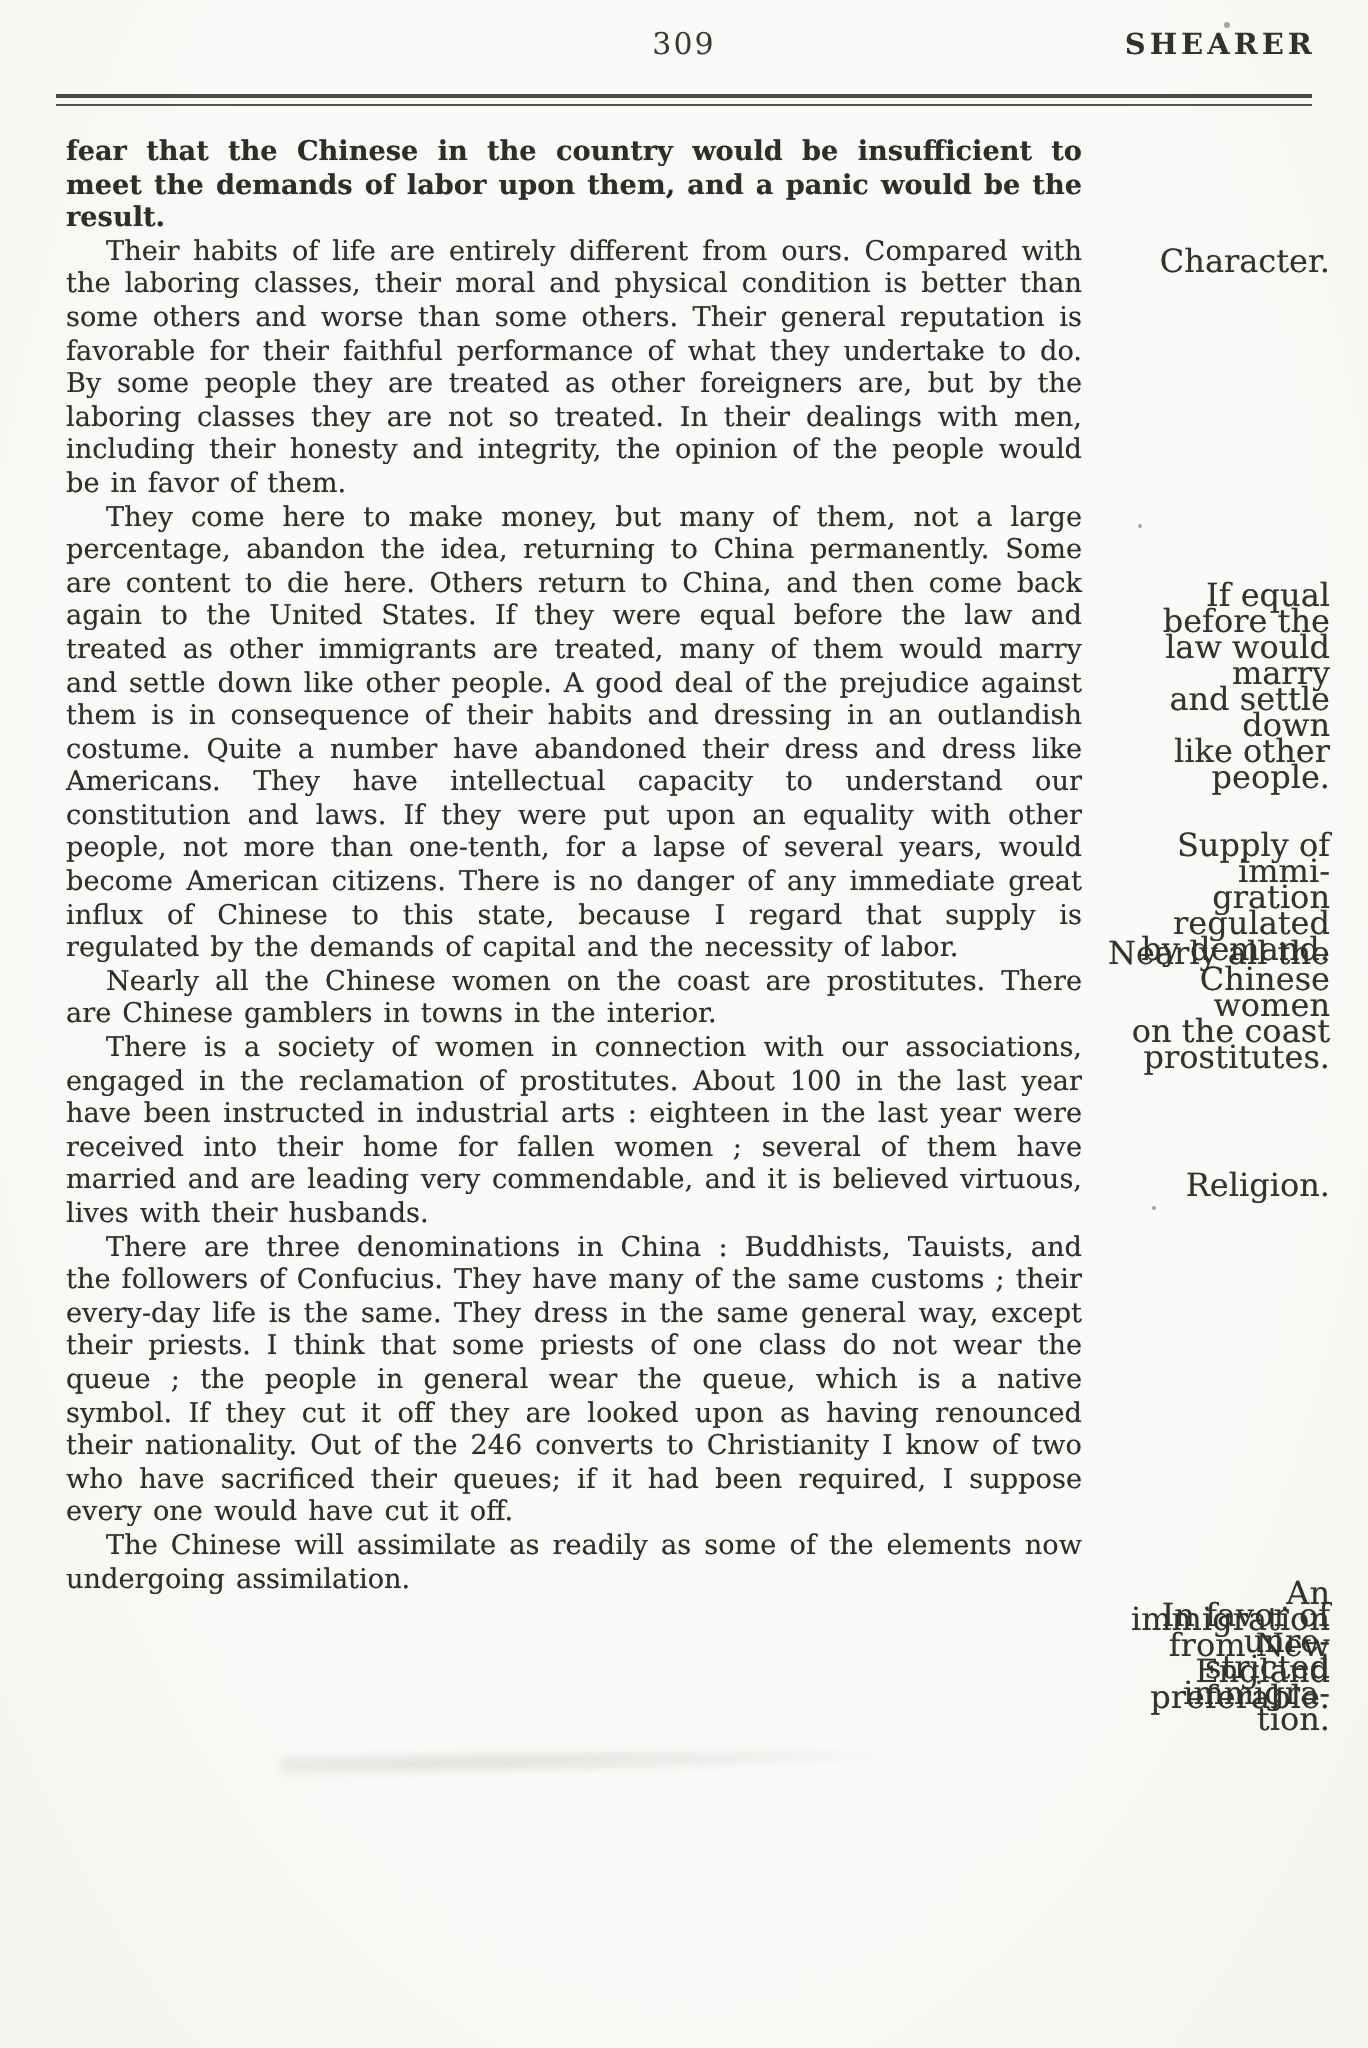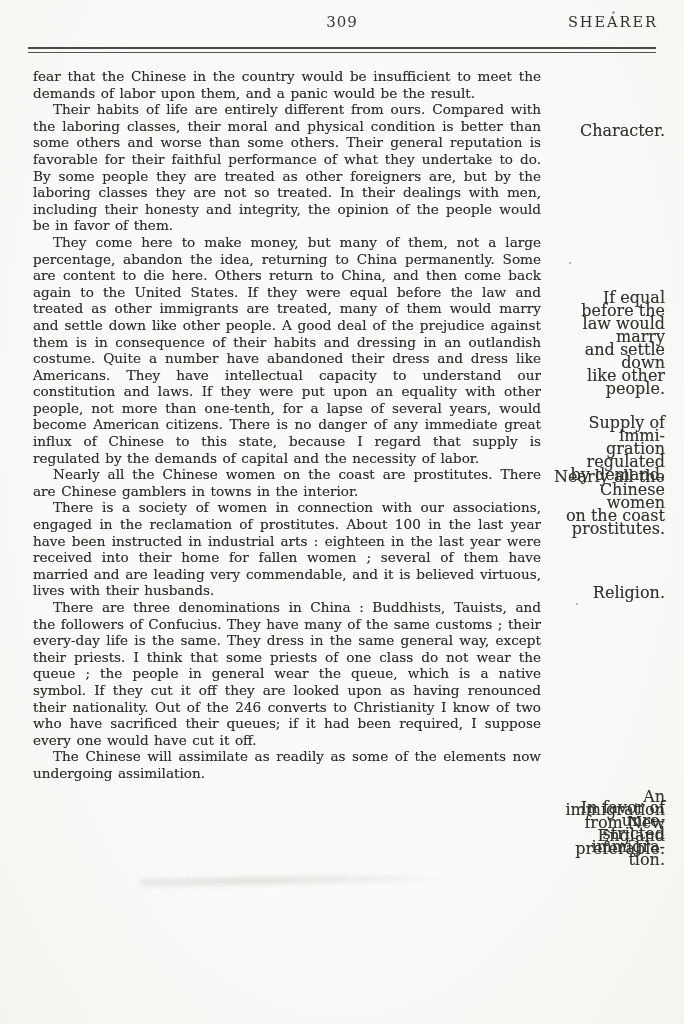--- a/index.html
+++ b/index.html
@@ -26,21 +26,21 @@
     text-align: center;
     font-size: 15px;
     letter-spacing: 1px;
     color: #3a3833;
   }
   .running-head {
     position: absolute;
     top: 14px;
     right: 26px;
     font-size: 14.5px;
-    font-weight: normal;
+    font-weight: bold;
     letter-spacing: 2px;
     color: #33312c;
   }
   .double-rule {
     position: absolute;
     top: 47px;
     left: 28px;
     width: 628px;
     height: 3px;
     border-top: 2.5px solid #4c4a45;
@@ -59,20 +59,21 @@
     color: #2f2d29;
     text-shadow: 0 0 0.4px rgba(40, 38, 34, 0.45);
   }
   .text-column p {
     margin: 0;
     padding: 0;
     text-indent: 20px;
   }
   .text-column p.noindent {
     text-indent: 0;
+    font-weight: bold;
   }
   
   .margin-note {
     position: absolute;
     left: 547px;
     width: 118px;
     font-size: 16px;
     line-height: 13px;
     white-space: pre-line;
     text-align: right;

